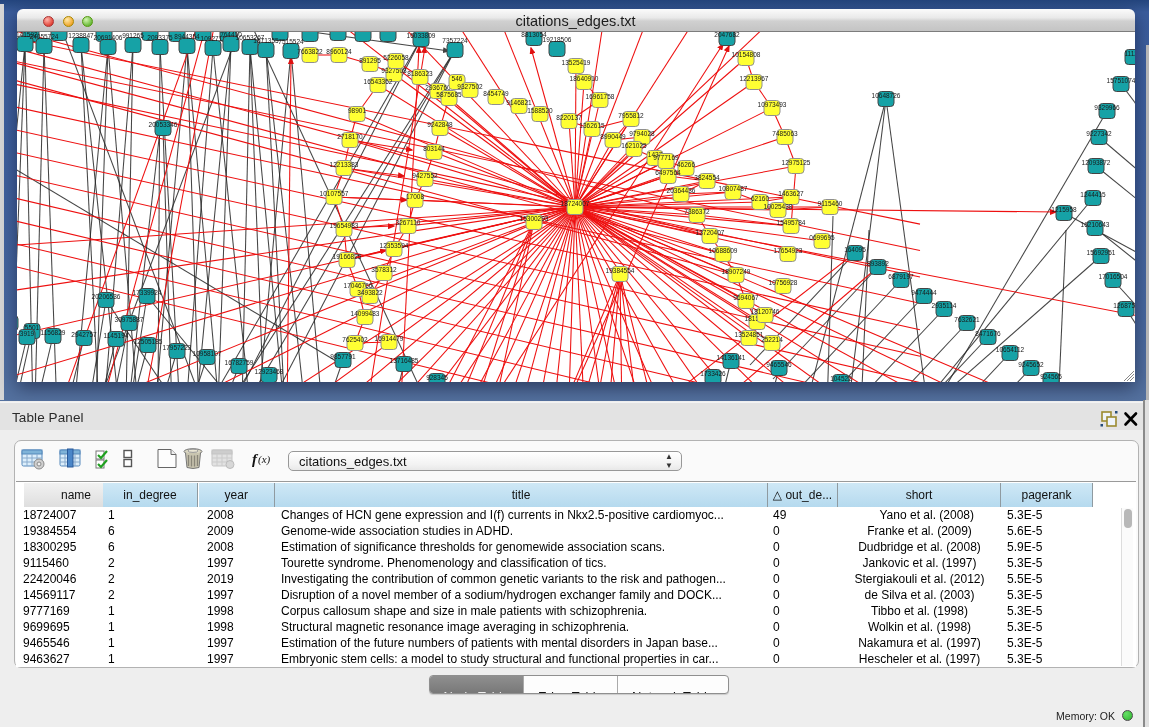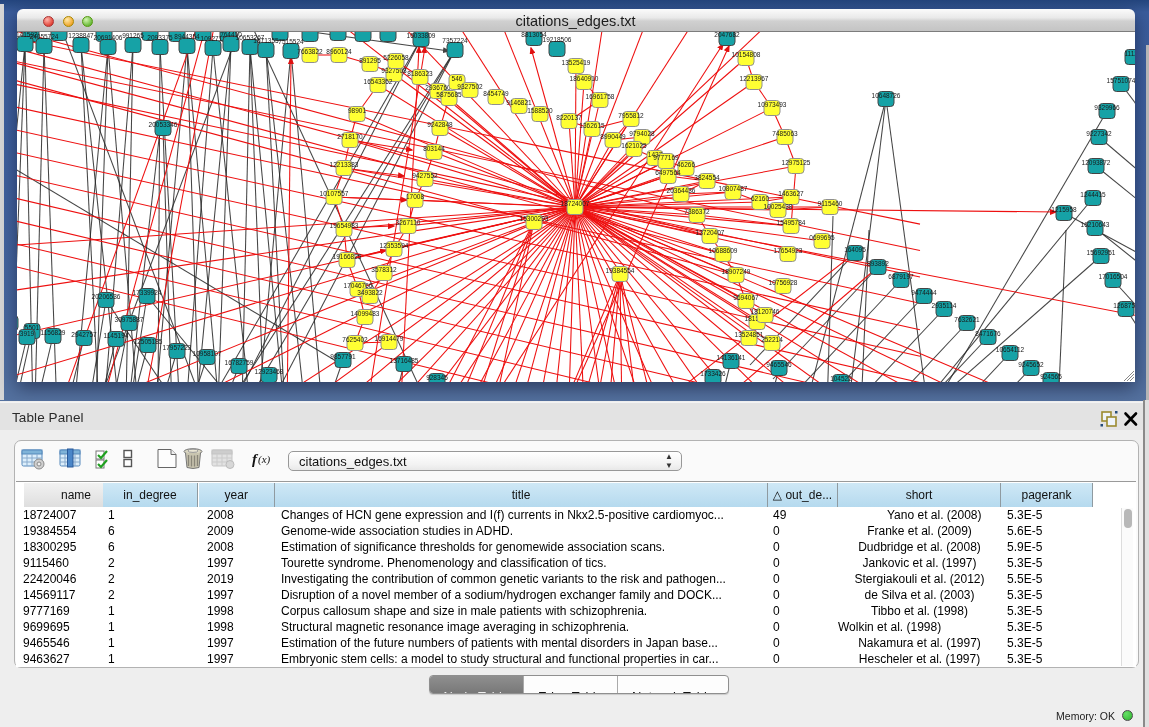--- a/index.html
+++ b/index.html
@@ -709,21 +709,21 @@
  <div class="hc" style="left:752.5px;width:70px">△ out_de...</div>
  <div class="hc" style="left:822.5px;width:163px">short</div>
  <div class="hc" style="left:985.5px;width:92px">pagerank</div>
 </div>
 <div class="trow" style="top:507px">
 <span style="left:7.5px">18724007</span>
 <span style="left:92.5px">1</span>
 <span style="left:191.5px">2008</span>
 <span style="left:265.5px">Changes of HCN gene expression and I(f) currents in Nkx2.5-positive cardiomyoc...</span>
 <span style="left:757.5px">49</span>
-<span style="left:803px;width:163px;text-align:right">Yano et al. (2008)</span>
+<span style="left:864px;width:163px;text-align:left">Yano et al. (2008)</span>
 <span style="left:991.5px">5.3E-5</span>
 </div>
 <div class="trow" style="top:523px">
 <span style="left:7.5px">19384554</span>
 <span style="left:92.5px">6</span>
 <span style="left:191.5px">2009</span>
 <span style="left:265.5px">Genome-wide association studies in ADHD.</span>
 <span style="left:757.5px">0</span>
 <span style="left:822.5px;width:163px;text-align:center">Franke et al. (2009)</span>
 <span style="left:991.5px">5.6E-5</span>
@@ -772,21 +772,21 @@
 <span style="left:757.5px">0</span>
 <span style="left:822.5px;width:163px;text-align:center">Tibbo et al. (1998)</span>
 <span style="left:991.5px">5.3E-5</span>
 </div>
 <div class="trow" style="top:619px">
 <span style="left:7.5px">9699695</span>
 <span style="left:92.5px">1</span>
 <span style="left:191.5px">1998</span>
 <span style="left:265.5px">Structural magnetic resonance image averaging in schizophrenia.</span>
 <span style="left:757.5px">0</span>
-<span style="left:822.5px;width:163px;text-align:left">Wolkin et al. (1998)</span>
+<span style="left:822.5px;width:163px;text-align:center">Wolkin et al. (1998)</span>
 <span style="left:991.5px">5.3E-5</span>
 </div>
 <div class="trow" style="top:635px">
 <span style="left:7.5px">9465546</span>
 <span style="left:92.5px">1</span>
 <span style="left:191.5px">1997</span>
 <span style="left:265.5px">Estimation of the future numbers of patients with mental disorders in Japan base...</span>
 <span style="left:757.5px">0</span>
 <span style="left:822.5px;width:163px;text-align:center">Nakamura et al. (1997)</span>
 <span style="left:991.5px">5.3E-5</span>

